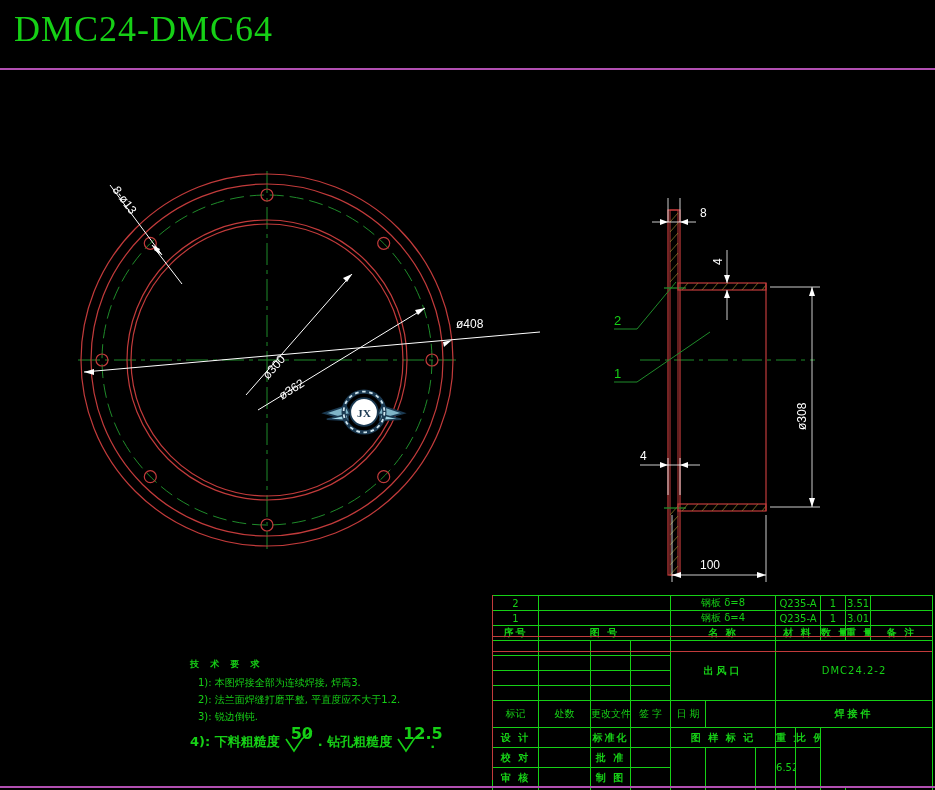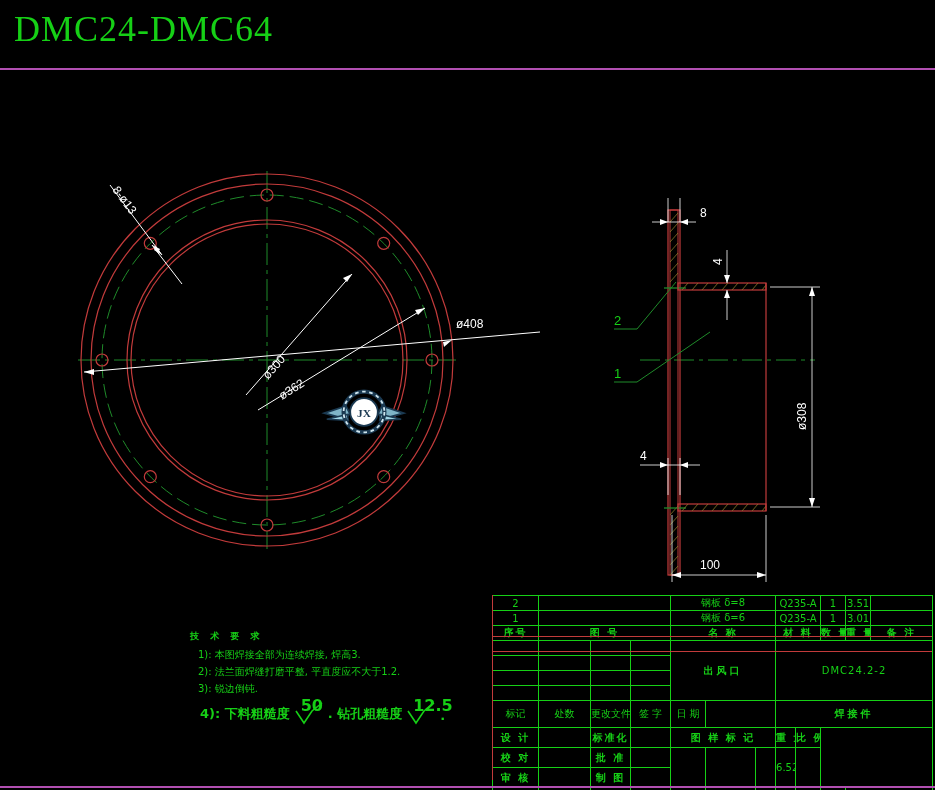--- a/index.html
+++ b/index.html
@@ -30,23 +30,23 @@
   #wm-text{margin-left:4px;}
   #wm-cn{font-family:"DejaVu Sans",sans-serif;font-size:34px;font-weight:bold;
       color:#9fd4e4;-webkit-text-stroke:2px #1b3a52;text-shadow:2px 2px 0 #13293b;
       letter-spacing:1px;line-height:36px;}
   #wm-en{font-family:"Liberation Sans",sans-serif;font-size:19px;font-weight:bold;
       color:#ffffff;-webkit-text-stroke:1px #1b3a52;letter-spacing:1px;line-height:20px;}
 
   
   #tech{position:absolute;left:190px;top:560px;color:#16d016;
       font-family:"DejaVu Sans",sans-serif;}
-  #tech-title{font-size:9px;font-weight:bold;letter-spacing:4px;margin-bottom:5px;}
+  #tech-title{font-size:9px;font-weight:bold;letter-spacing:4px;margin-bottom:5px;margin-top:28px;}
   .tech-line{font-size:10px;margin:3px 0 3px 8px;white-space:nowrap;}
-  #tech-line-4{font-size:13px;font-weight:bold;margin-left:10px;display:flex;
+  #tech-line-4{font-size:13px;font-weight:bold;margin-left:0;display:flex;
       align-items:flex-end;gap:2px;white-space:nowrap;}
   .rough{display:inline-block;position:relative;width:34px;height:24px;}
   .rough-val{position:absolute;left:9px;top:-3px;font-size:16px;font-weight:bold;}
 
   
   #titleblock{position:absolute;left:492px;top:525px;width:440px;height:185px;}
   #titleblock table{border-collapse:collapse;width:440px;table-layout:fixed;}
   #titleblock td{border:1px solid #16d016;color:#16d016;text-align:center;
       font-family:"DejaVu Sans",sans-serif;font-size:10px;padding:0;height:14px;
       overflow:hidden;white-space:nowrap;}
@@ -306,21 +306,21 @@
         <td colspan="3">钢板  δ=8</td>
         <td colspan="2" class="num">Q235-A</td>
         <td class="num">1</td>
         <td class="num">3.51</td>
         <td></td>
       </tr>
 
       <tr>
         <td class="num">1</td>
         <td colspan="3"></td>
-        <td colspan="3">钢板  δ=6</td>
+        <td colspan="3">钢板  δ=4</td>
         <td colspan="2" class="num">Q235-A</td>
         <td class="num">1</td>
         <td class="num">3.01</td>
         <td></td>
       </tr>
 
       <tr>
         <td class="hdr">序号</td>
         <td colspan="3" class="hdr">图  号</td>
         <td colspan="3" class="hdr">名    称</td>

